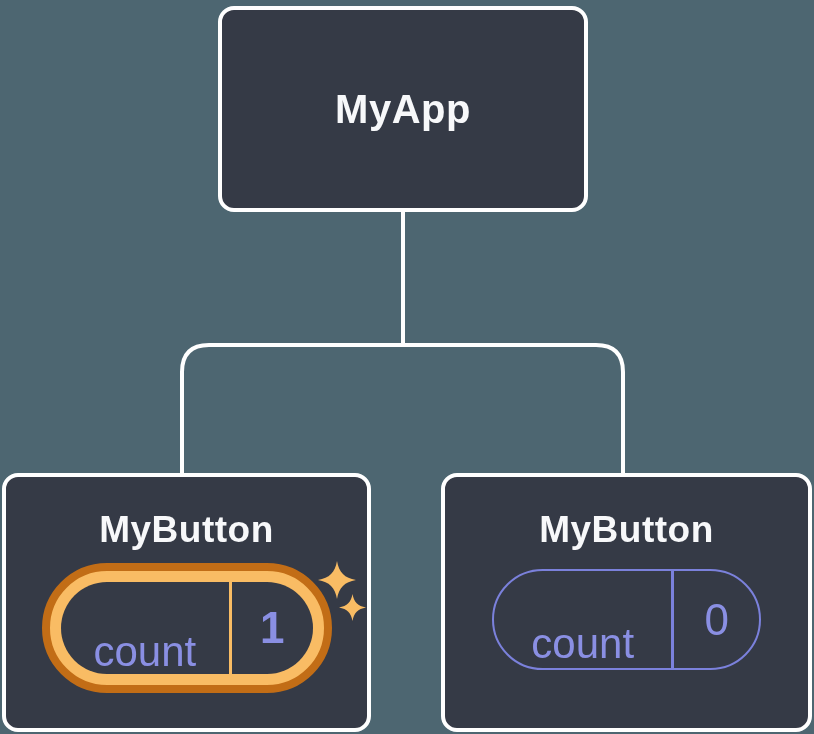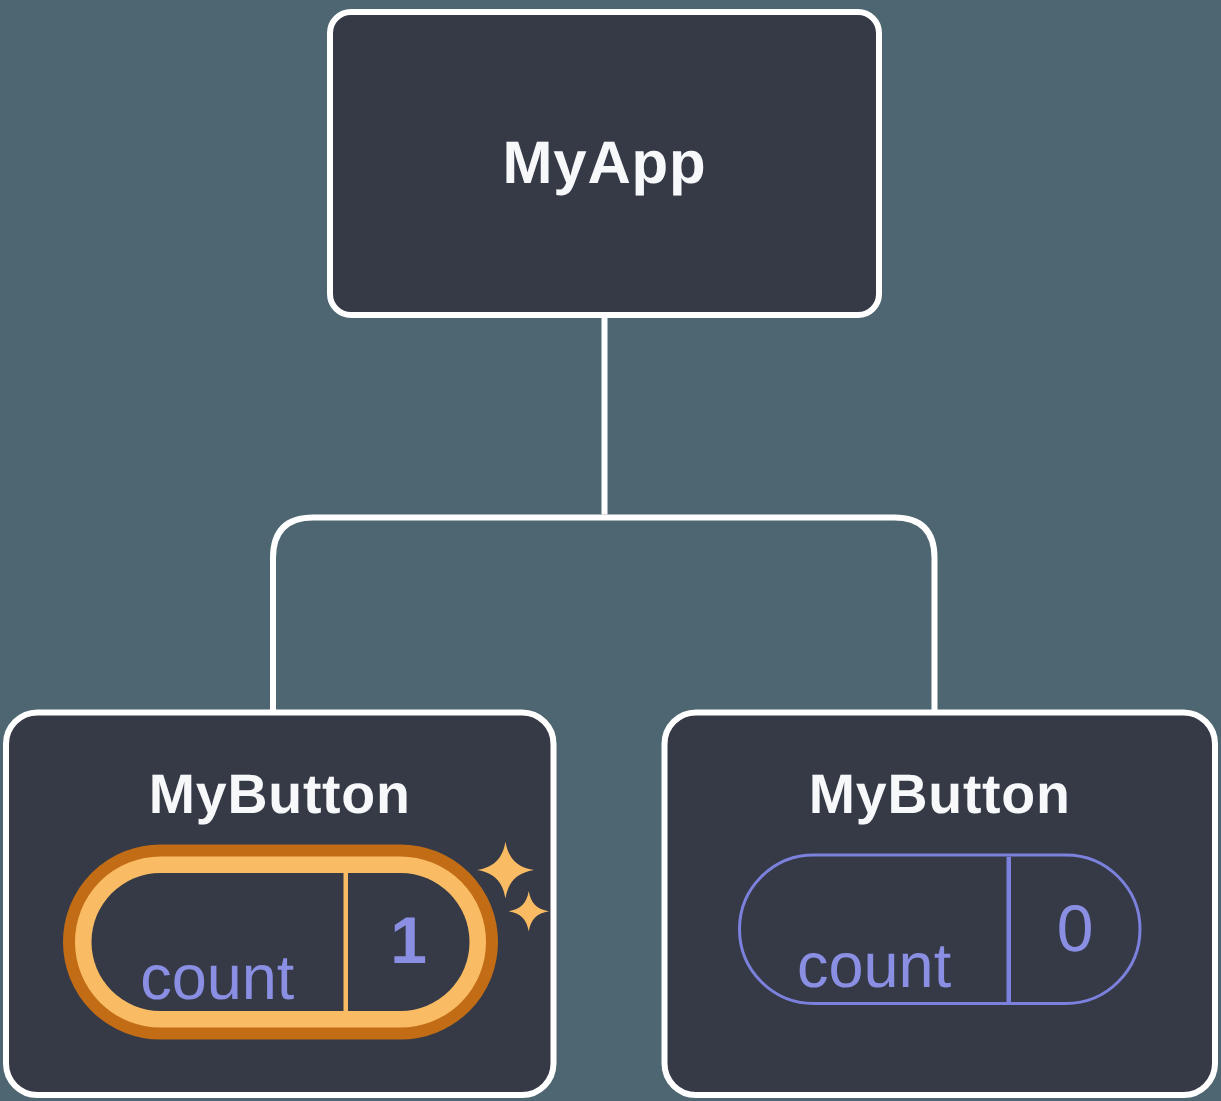--- a/index.html
+++ b/index.html
@@ -45,21 +45,20 @@
     justify-content:center;
   }
   .node-root .node-title{
     font-size:40px;
     font-weight:600;
     letter-spacing:.5px;
   }
   .node-child{
     top:473px;height:259px;
     padding-top:32px;
-    border-radius:23px;
   }
   .node-child-left{left:2px;width:369px;}
   .node-child-right{left:441px;width:371px;}
   .node-child .node-title{
     font-size:37px;
     font-weight:600;
     letter-spacing:.5px;
   }
   
   .pill{

